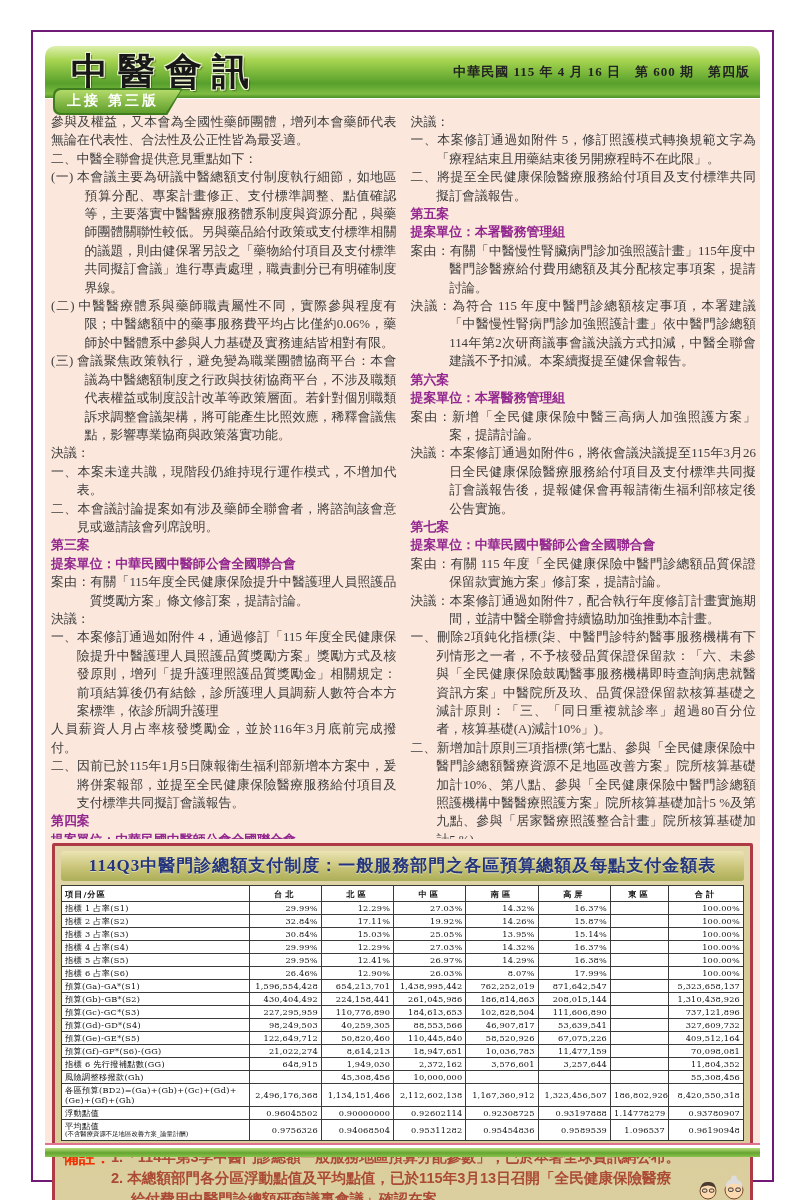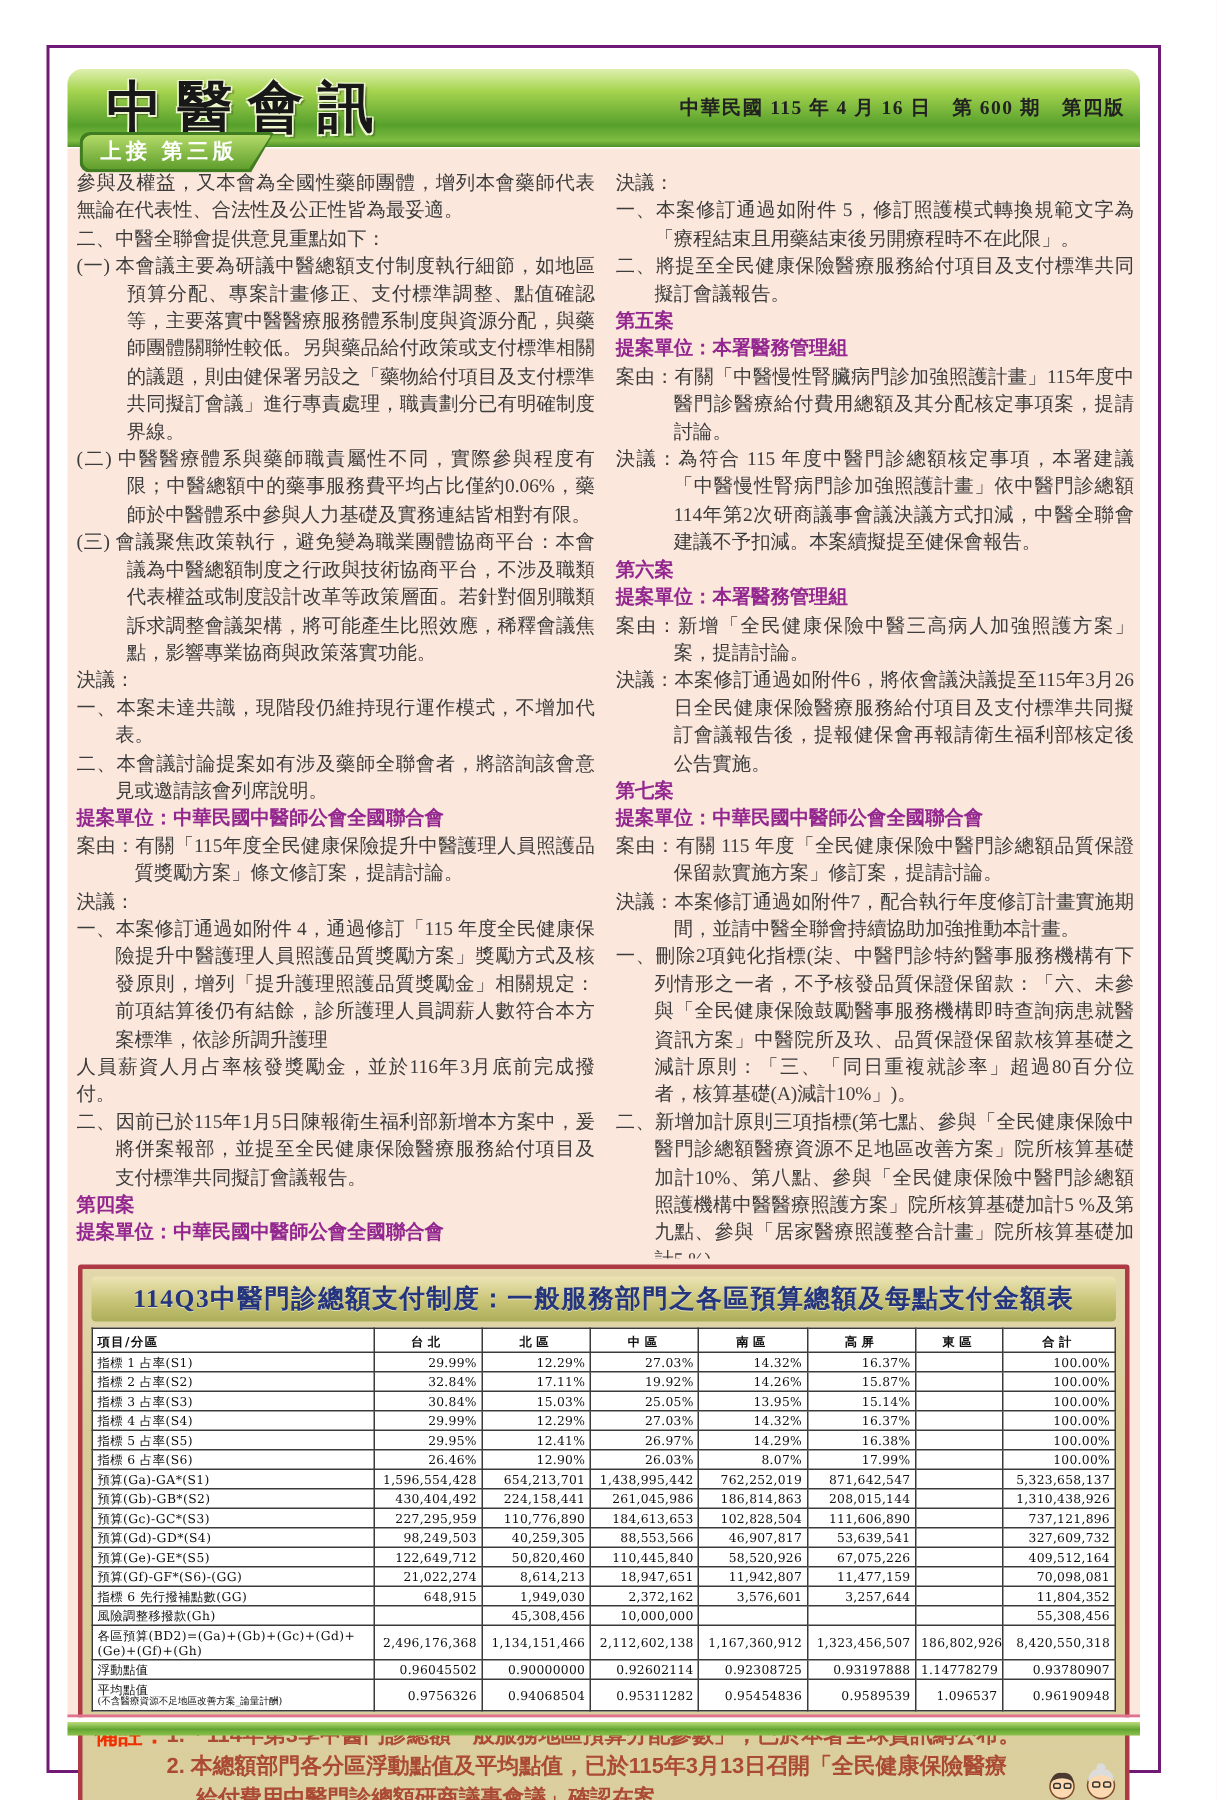--- a/index.html
+++ b/index.html
@@ -78,20 +78,21 @@
     <div class="columns">
       <div class="col" id="col-left">
           <p class="p-body">參與及權益，又本會為全國性藥師團體，增列本會藥師代表無論在代表性、合法性及公正性皆為最妥適。</p>
           <p class="p-body" style="padding-left: 2em; text-indent: -2em;">二、中醫全聯會提供意見重點如下：</p>
           <p class="p-body" style="padding-left: 2.6em; text-indent: -2.6em;">(一) 本會議主要為研議中醫總額支付制度執行細節，如地區預算分配、專案計畫修正、支付標準調整、點值確認等，主要落實中醫醫療服務體系制度與資源分配，與藥師團體關聯性較低。另與藥品給付政策或支付標準相關的議題，則由健保署另設之「藥物給付項目及支付標準共同擬訂會議」進行專責處理，職責劃分已有明確制度界線。</p>
           <p class="p-body" style="padding-left: 2.6em; text-indent: -2.6em;">(二) 中醫醫療體系與藥師職責屬性不同，實際參與程度有限；中醫總額中的藥事服務費平均占比僅約0.06%，藥師於中醫體系中參與人力基礎及實務連結皆相對有限。</p>
           <p class="p-body" style="padding-left: 2.6em; text-indent: -2.6em;">(三) 會議聚焦政策執行，避免變為職業團體協商平台：本會議為中醫總額制度之行政與技術協商平台，不涉及職類代表權益或制度設計改革等政策層面。若針對個別職類訴求調整會議架構，將可能產生比照效應，稀釋會議焦點，影響專業協商與政策落實功能。</p>
           <p class="p-body">決議：</p>
           <p class="p-body" style="padding-left: 2em; text-indent: -2em;">一、本案未達共識，現階段仍維持現行運作模式，不增加代表。</p>
           <p class="p-body" style="padding-left: 2em; text-indent: -2em;">二、本會議討論提案如有涉及藥師全聯會者，將諮詢該會意見或邀請該會列席說明。</p>
+          <p class="p-case">第三案</p>
           <p class="p-case">提案單位：中華民國中醫師公會全國聯合會</p>
           <p class="p-body" style="padding-left: 3em; text-indent: -3em;">案由：有關「115年度全民健康保險提升中醫護理人員照護品質獎勵方案」條文修訂案，提請討論。</p>
           <p class="p-body">決議：</p>
           <p class="p-body" style="padding-left: 2em; text-indent: -2em;">一、本案修訂通過如附件 4，通過修訂「115 年度全民健康保險提升中醫護理人員照護品質獎勵方案」獎勵方式及核發原則，增列「提升護理照護品質獎勵金」相關規定：前項結算後仍有結餘，診所護理人員調薪人數符合本方案標準，依診所調升護理</p>
           <p class="p-body">人員薪資人月占率核發獎勵金，並於116年3月底前完成撥付。</p>
           <p class="p-body" style="padding-left: 2em; text-indent: -2em;">二、因前已於115年1月5日陳報衛生福利部新增本方案中，爰將併案報部，並提至全民健康保險醫療服務給付項目及支付標準共同擬訂會議報告。</p>
           <p class="p-case">第四案</p>
           <p class="p-case">提案單位：中華民國中醫師公會全國聯合會</p>
         </div>
       <div class="col" id="col-right">
@@ -250,21 +251,21 @@
               <td class="val">58,520,926</td>
               <td class="val">67,075,226</td>
               <td class="val"></td>
               <td class="val">409,512,164</td>
             </tr>
             <tr>
               <td class="lbl"><span>預算(Gf)-GF*(S6)-(GG)</span></td>
               <td class="val">21,022,274</td>
               <td class="val">8,614,213</td>
               <td class="val">18,947,651</td>
-              <td class="val">11,942,807</td>
+              <td class="val">10,036,783</td>
               <td class="val">11,477,159</td>
               <td class="val"></td>
               <td class="val">70,098,081</td>
             </tr>
             <tr>
               <td class="lbl"><span>指標 6 先行撥補點數(GG)</span></td>
               <td class="val">648,915</td>
               <td class="val">1,949,030</td>
               <td class="val">2,372,162</td>
               <td class="val">3,576,601</td>

